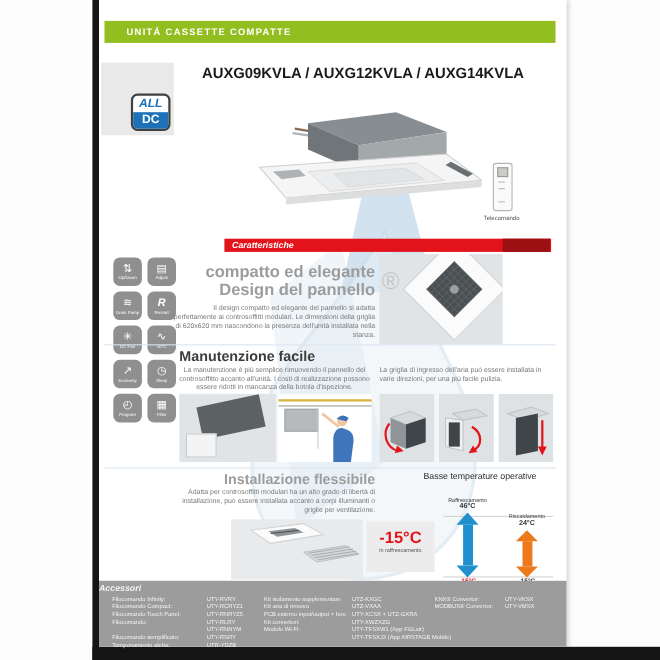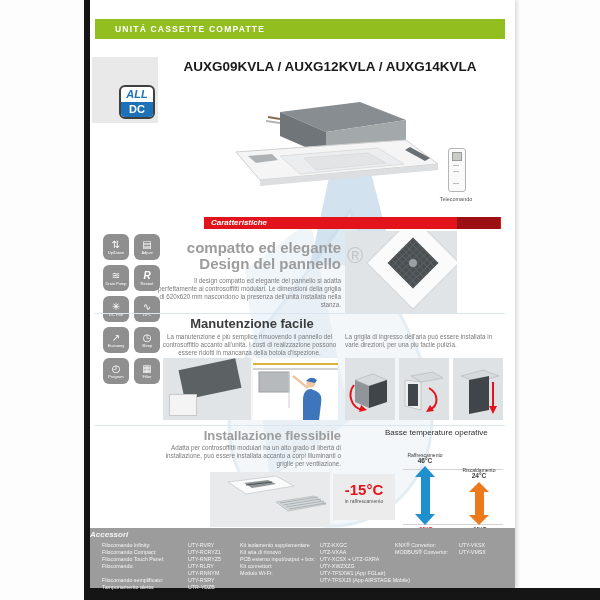--- a/index.html
+++ b/index.html
@@ -168,21 +168,21 @@
       <div class="ph" style="left:255px;top:231px;width:112px;height:82px;">
         <div class="abs" style="left:34px;top:-2px;width:64px;height:64px;background:#fbfbfb;border:2px solid #d8dcdf;transform:rotate(45deg);"></div>
         <div class="abs" style="left:50px;top:14px;width:36px;height:36px;background:#4a4f52;transform:rotate(45deg);
              background-image:linear-gradient(#5a6064 1px,transparent 1px),linear-gradient(90deg,#5a6064 1px,transparent 1px);background-size:5px 5px;"></div>
         <div class="abs" style="left:64px;top:28px;width:8px;height:8px;background:#9aa0a4;border-radius:50%;"></div>
         <div class="abs" style="left:2px;top:12px;font-size:22px;color:#c2c7ca;">®</div>
       </div>
 
       <div class="hairline" style="top:313px;"></div>
 
-      <div class="abs h-dark" style="left:73px;top:316px;width:178px;text-align:center;">Manutenzione facile</div>
+      <div class="abs h-dark" style="left:73px;top:316px;width:178px;">Manutenzione facile</div>
       <div class="abs body-txt" style="left:68px;top:333px;width:183px;text-align:center;">La manutenzione è più semplice rimuovendo il pannello del controsoffitto accanto all'unità. I costi di realizzazione possono essere ridotti in mancanza della botola d'ispezione.</div>
       <div class="abs body-txt" style="left:255px;top:333px;width:158px;">La griglia di ingresso dell'aria può essere installata in varie direzioni, per una più facile pulizia.</div>
 
       <div class="ph" style="left:73px;top:358px;width:88px;height:62px;">
         <div class="abs" style="left:18px;top:6px;width:58px;height:30px;background:#5c6164;transform:rotate(-12deg);"></div>
         <div class="abs" style="left:6px;top:36px;width:26px;height:20px;background:#f4f4f4;border:1px solid #c9c9c9;"></div>
       </div>
       <svg class="abs" style="left:163px;top:358px;" width="85" height="62" viewBox="0 0 85 62">
         <rect width="85" height="62" fill="#ffffff"></rect>
         <line x1="0" y1="6" x2="85" y2="6" stroke="#d9b13b" stroke-width="2"></line>

